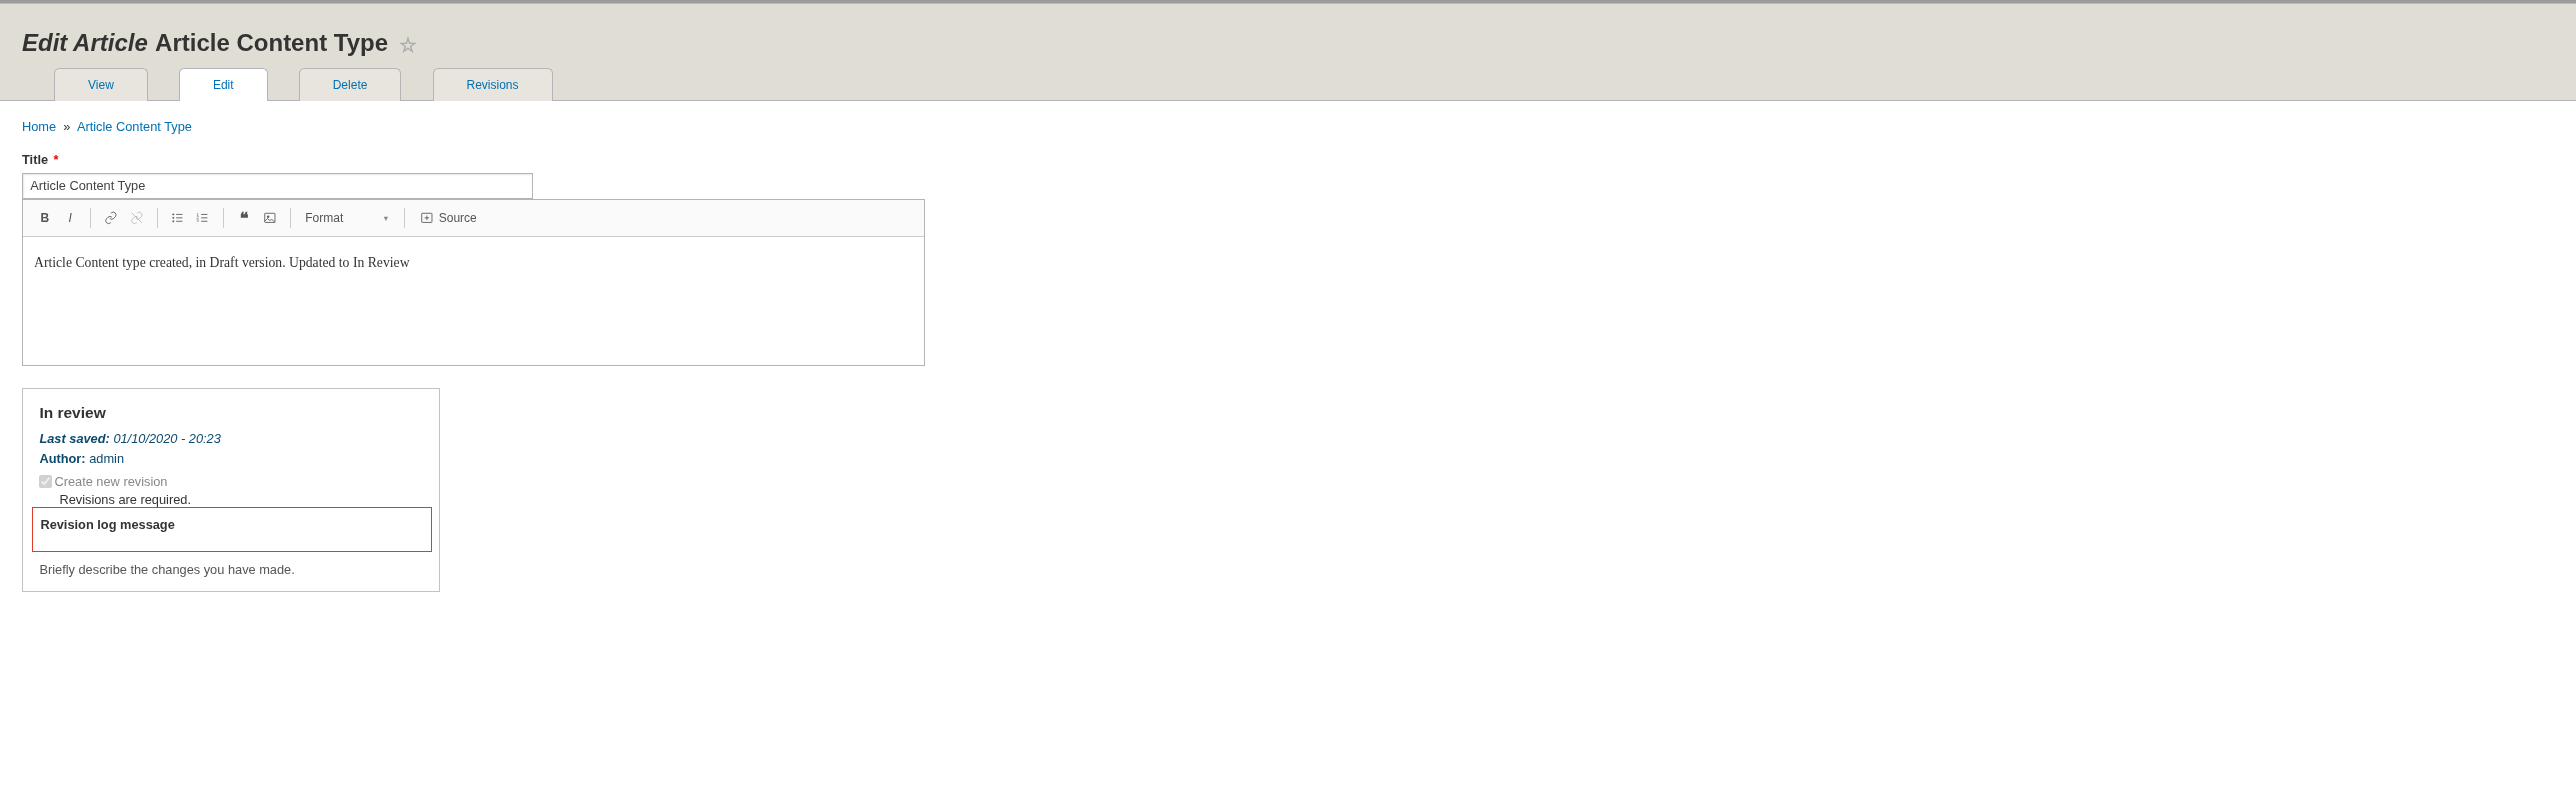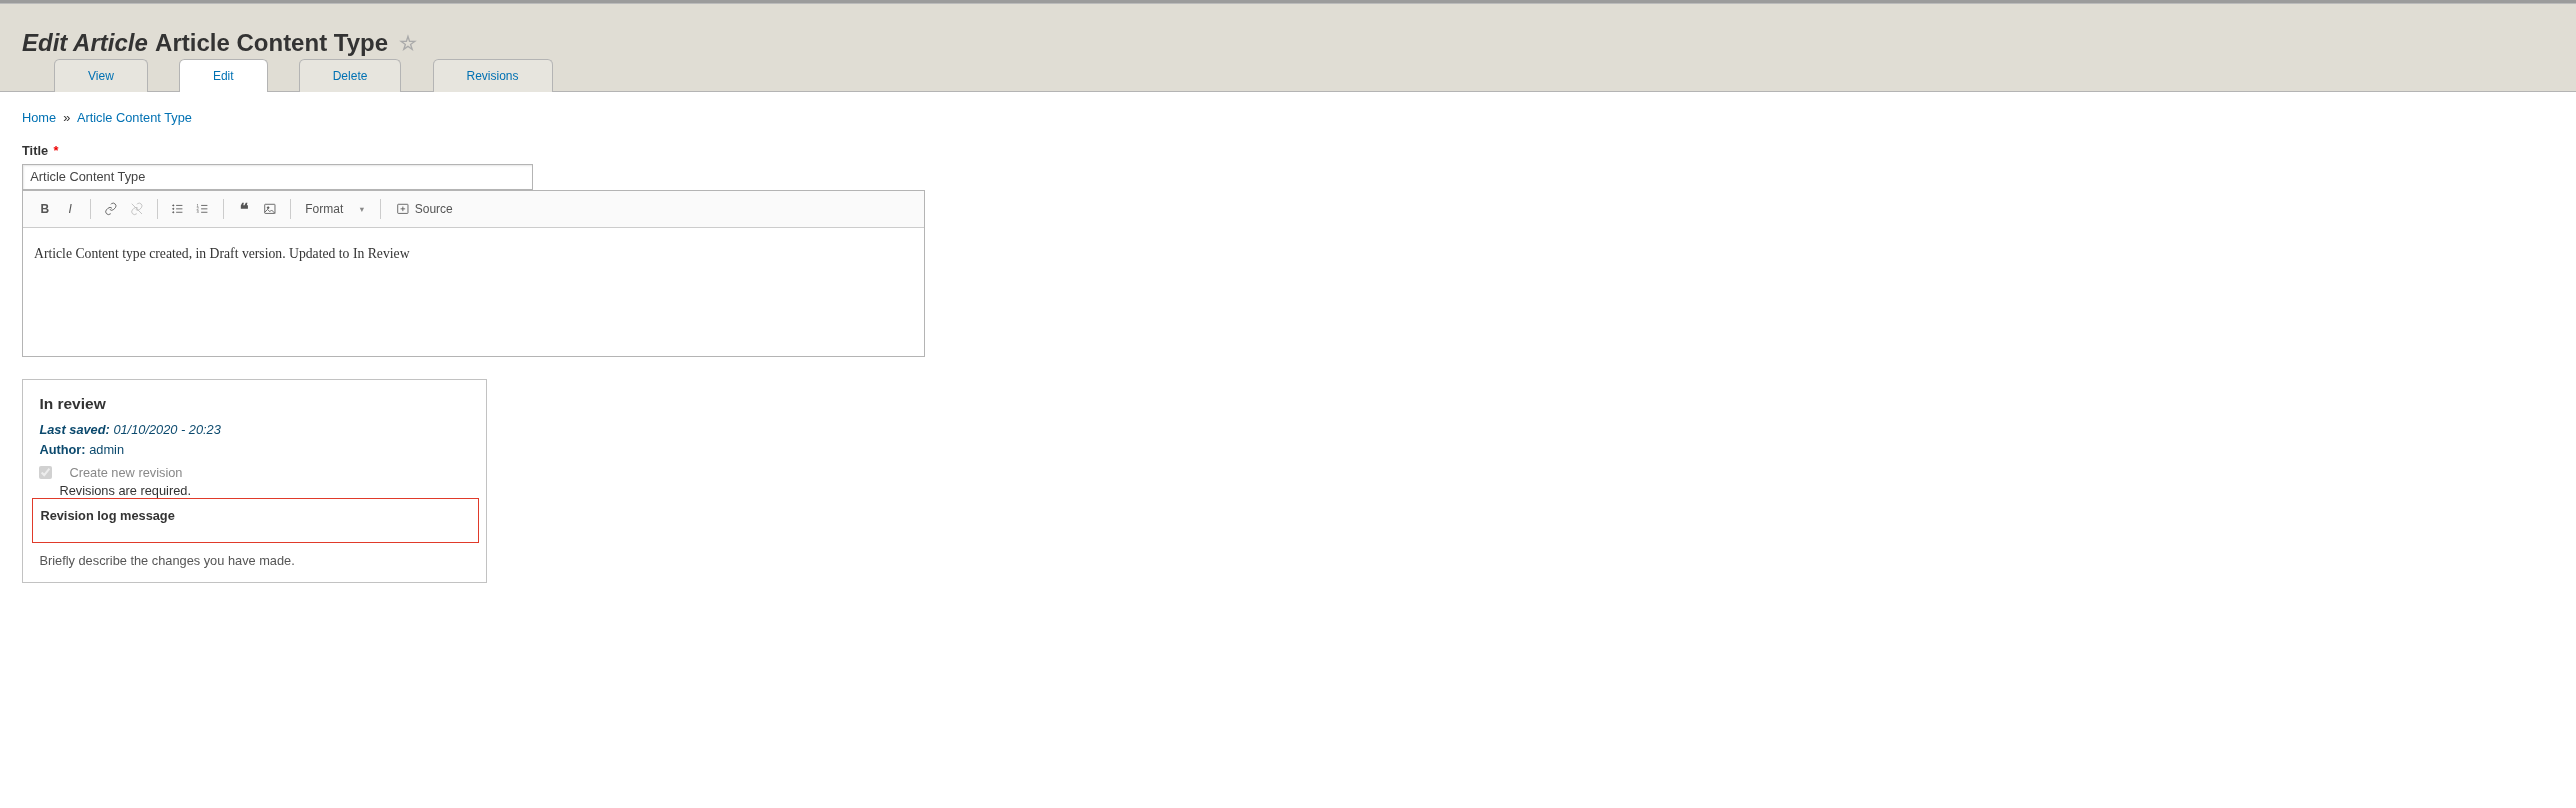--- a/index.html
+++ b/index.html
@@ -16,23 +16,23 @@
   }
   .header-area {
     background: #e0ddd4;
     padding: 25.5px 22px 0 22px;
     border-bottom: 0.9px solid #b4b4b4;
   }
   .page-title {
     font-size: 24px;
     font-weight: bold;
     color: #333;
-    margin-bottom: 2px;
-    display: flex;
-    align-items: center;
+    margin-bottom: 11px;
+    display: flex;
+    align-items: flex-end;
     gap: 7.3px;
   }
   .page-title .italic { font-style: italic; }
   .star-icon {
     color: #aaa;
     font-size: 20px;
     cursor: pointer;
     display: inline-block;
     margin-left: 3.6px;
   }
@@ -120,42 +120,42 @@
     height: 20px;
     background: #ccc;
     margin: 0 7.3px;
   }
   .format-dd {
     font-size: 12px;
     color: #555;
     padding: 3.6px 7.3px;
     display: flex;
     align-items: center;
-    gap: 15px;
+    gap: 39px;
     cursor: pointer;
   }
   .format-caret { font-size: 7.3px; color: #888; }
   .source-btn {
     display: flex;
     align-items: center;
     gap: 5.5px;
     font-size: 12px;
     color: #555;
     padding: 3.6px 7.3px;
     cursor: pointer;
   }
   .editor-content {
     min-height: 128px;
     padding: 18px 11px;
     font-size: 13.7px;
     font-family: Georgia, serif;
     color: #333;
   }
   .sidebar {
-    width: 465px;
+    width: 418px;
     border: 0.9px solid #c2c2c2;
     padding: 14.6px 16.4px;
     background: #fff;
   }
   .sidebar h3 {
     font-size: 15.5px;
     font-weight: bold;
     margin-bottom: 9px;
   }
   .sidebar .meta-line {
@@ -163,21 +163,21 @@
     margin-bottom: 5.5px;
     color: #0c4a6e;
   }
   .sidebar .meta-line .mlabel { font-weight: bold; font-style: italic; }
   .sidebar .meta-line .mlabel.no-italic { font-style: normal; }
   .sidebar .meta-line .mvalue { font-style: italic; }
   .sidebar .meta-line .mvalue.no-italic { font-style: normal; }
   .check-row {
     display: flex;
     align-items: center;
-    gap: 17px;
+    gap: 2px;
     font-size: 12.8px;
     color: #888;
     margin: 7.3px 0 3.6px 0;
   }
   .check-row input { accent-color: #888; }
   .revisions-req {
     font-size: 12.8px;
     color: #333;
     margin-left: 20px;
     margin-bottom: 11px;

